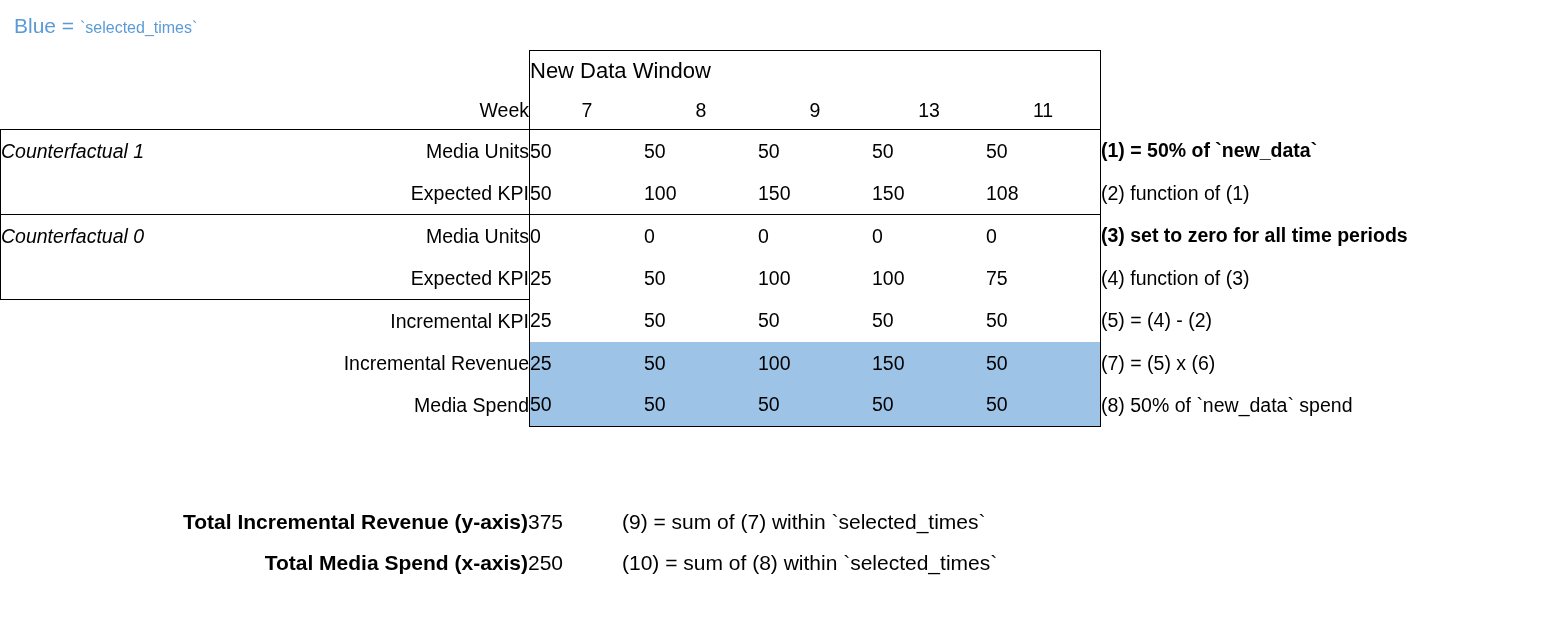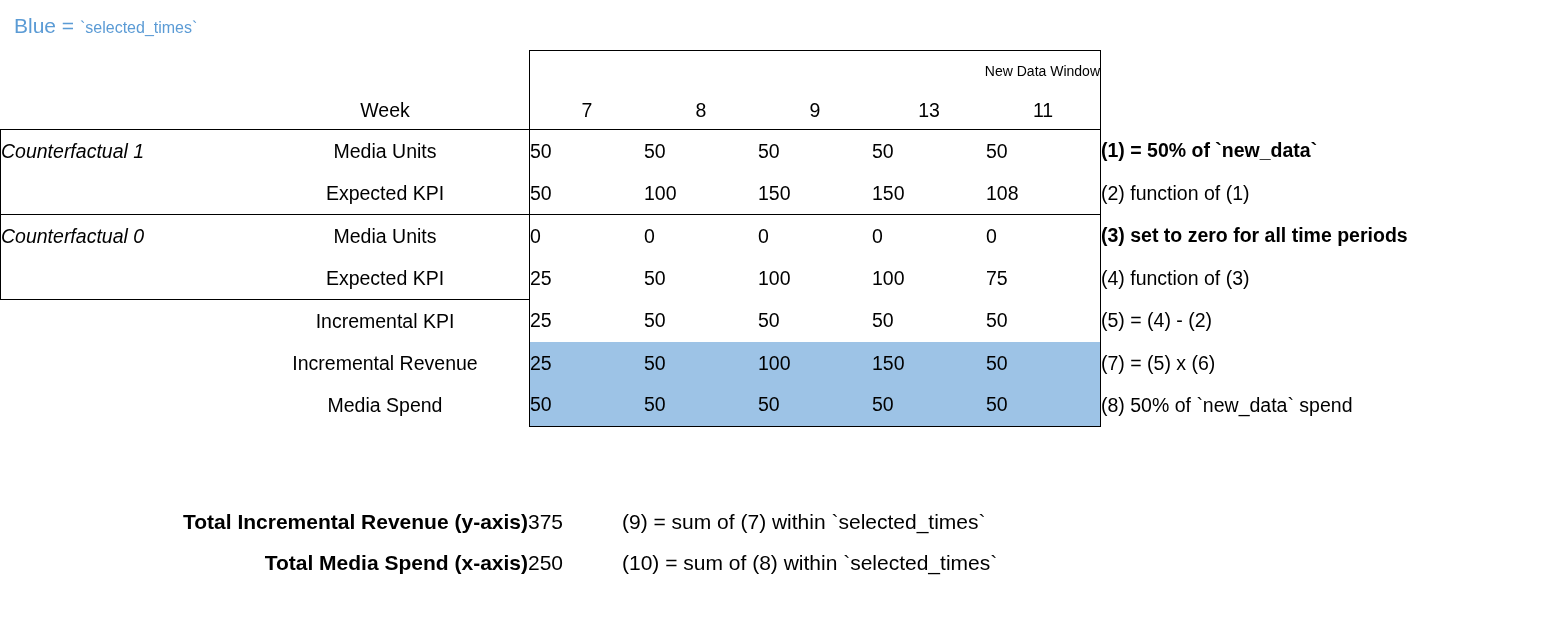--- a/index.html
+++ b/index.html
@@ -50,21 +50,21 @@
     height: 42px;
     padding-left: 28px;
     text-align: left;
     font-weight: bold;
     white-space: nowrap;
     font-style: italic;
   }
   .c-row {              
     width: 288px;
     padding-right: 10px;
-    text-align: center;
+    text-align: right;
     font-weight: bold;
     white-space: nowrap;
     margin-top: 6px;
   }
   .c-num {
     width: 114px;
     text-align: left;
     padding-right: 12px;
   }
   .c-note {
@@ -74,22 +74,22 @@
   }
   .c-note.bold { font-weight: bold; }
 
   
   .bx-top    { border-top: 1.6px solid #000; }
   .bx-bottom { border-bottom: 1.6px solid #000; }
   .bx-left   { border-left: 1.6px solid #000; }
   .bx-right  { border-right: 1.6px solid #000; }
 
   .hdr-span {
-    text-align: right;
-    font-size: 14px;
+    text-align: left;
+    font-size: 22px;
     height: 40px;
     border: 1.6px solid #000;
     border-bottom: none;
   }
 
   .highlight { background: #9dc3e6; }
 
   
   .totals {
     position: absolute;

